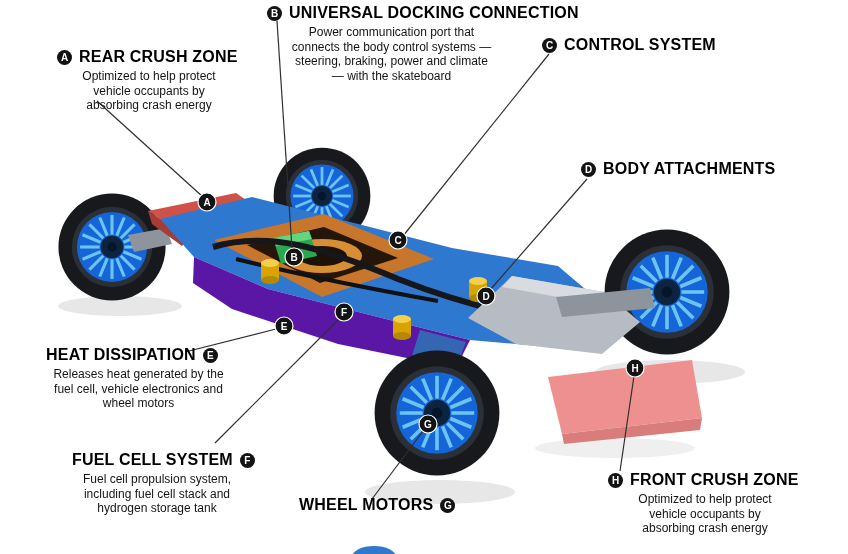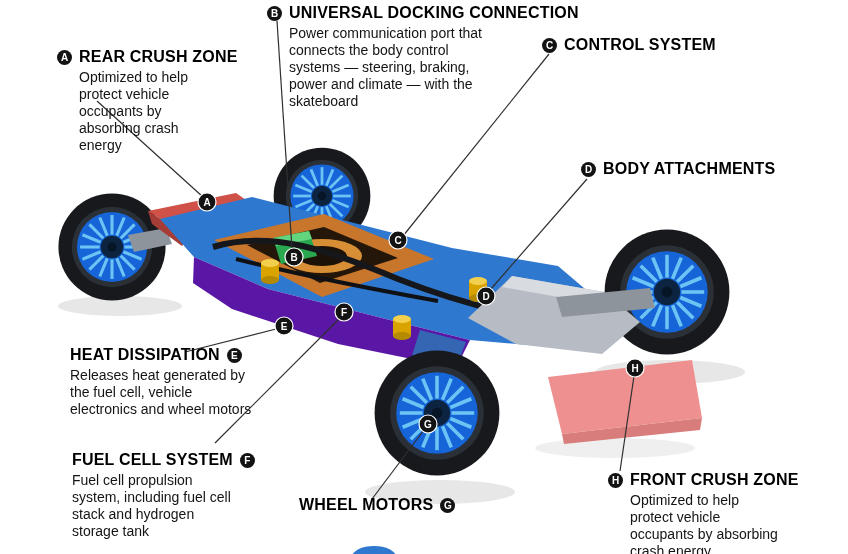--- a/index.html
+++ b/index.html
@@ -10,21 +10,21 @@
   .callout { position:absolute; z-index:2; }
   .callout-head { display:flex; align-items:center; gap:7px; margin-bottom:3px; }
   .badge {
     width:15px; height:15px; border-radius:50%;
     background:#131313; color:#ffffff;
     font-size:10px; font-weight:bold;
     display:flex; align-items:center; justify-content:center;
     flex:0 0 15px;
   }
   .callout-title { font-size:16px; font-weight:bold; color:#000000; letter-spacing:.2px; white-space:nowrap; }
-  .callout-desc { font-size:14px; color:#141414; line-height:1.22; }
+  .callout-desc { font-size:12px; color:#141414; line-height:1.22;text-align:center; }
   .indent { margin-left:22px; }
   svg text { font-family:"Liberation Sans", sans-serif; }
 </style>
 </head>
 <body>
 
 <div class="canvas">
 
   <svg class="scene" width="848" height="554" viewBox="0 0 848 554">
     <defs>
@@ -180,21 +180,21 @@
     </div>
   </div>
 
   <div class="callout" style="left:581px; top:160px; width:215px;">
     <div class="callout-head">
       <span class="badge">D</span>
       <span class="callout-title">BODY ATTACHMENTS</span>
     </div>
   </div>
 
-  <div class="callout" style="left:46px; top:346px; width:200px;margin-left:24px;">
+  <div class="callout" style="left:46px; top:346px; width:200px;">
     <div class="callout-head">
       <span class="callout-title">HEAT DISSIPATION</span>
       <span class="badge">E</span>
     </div>
     <div class="callout-desc" style="max-width:185px;">Releases heat generated by the fuel cell, vehicle electronics and wheel motors</div>
   </div>
 
   <div class="callout" style="left:72px; top:451px; width:190px;">
     <div class="callout-head">
       <span class="callout-title">FUEL CELL SYSTEM</span>

